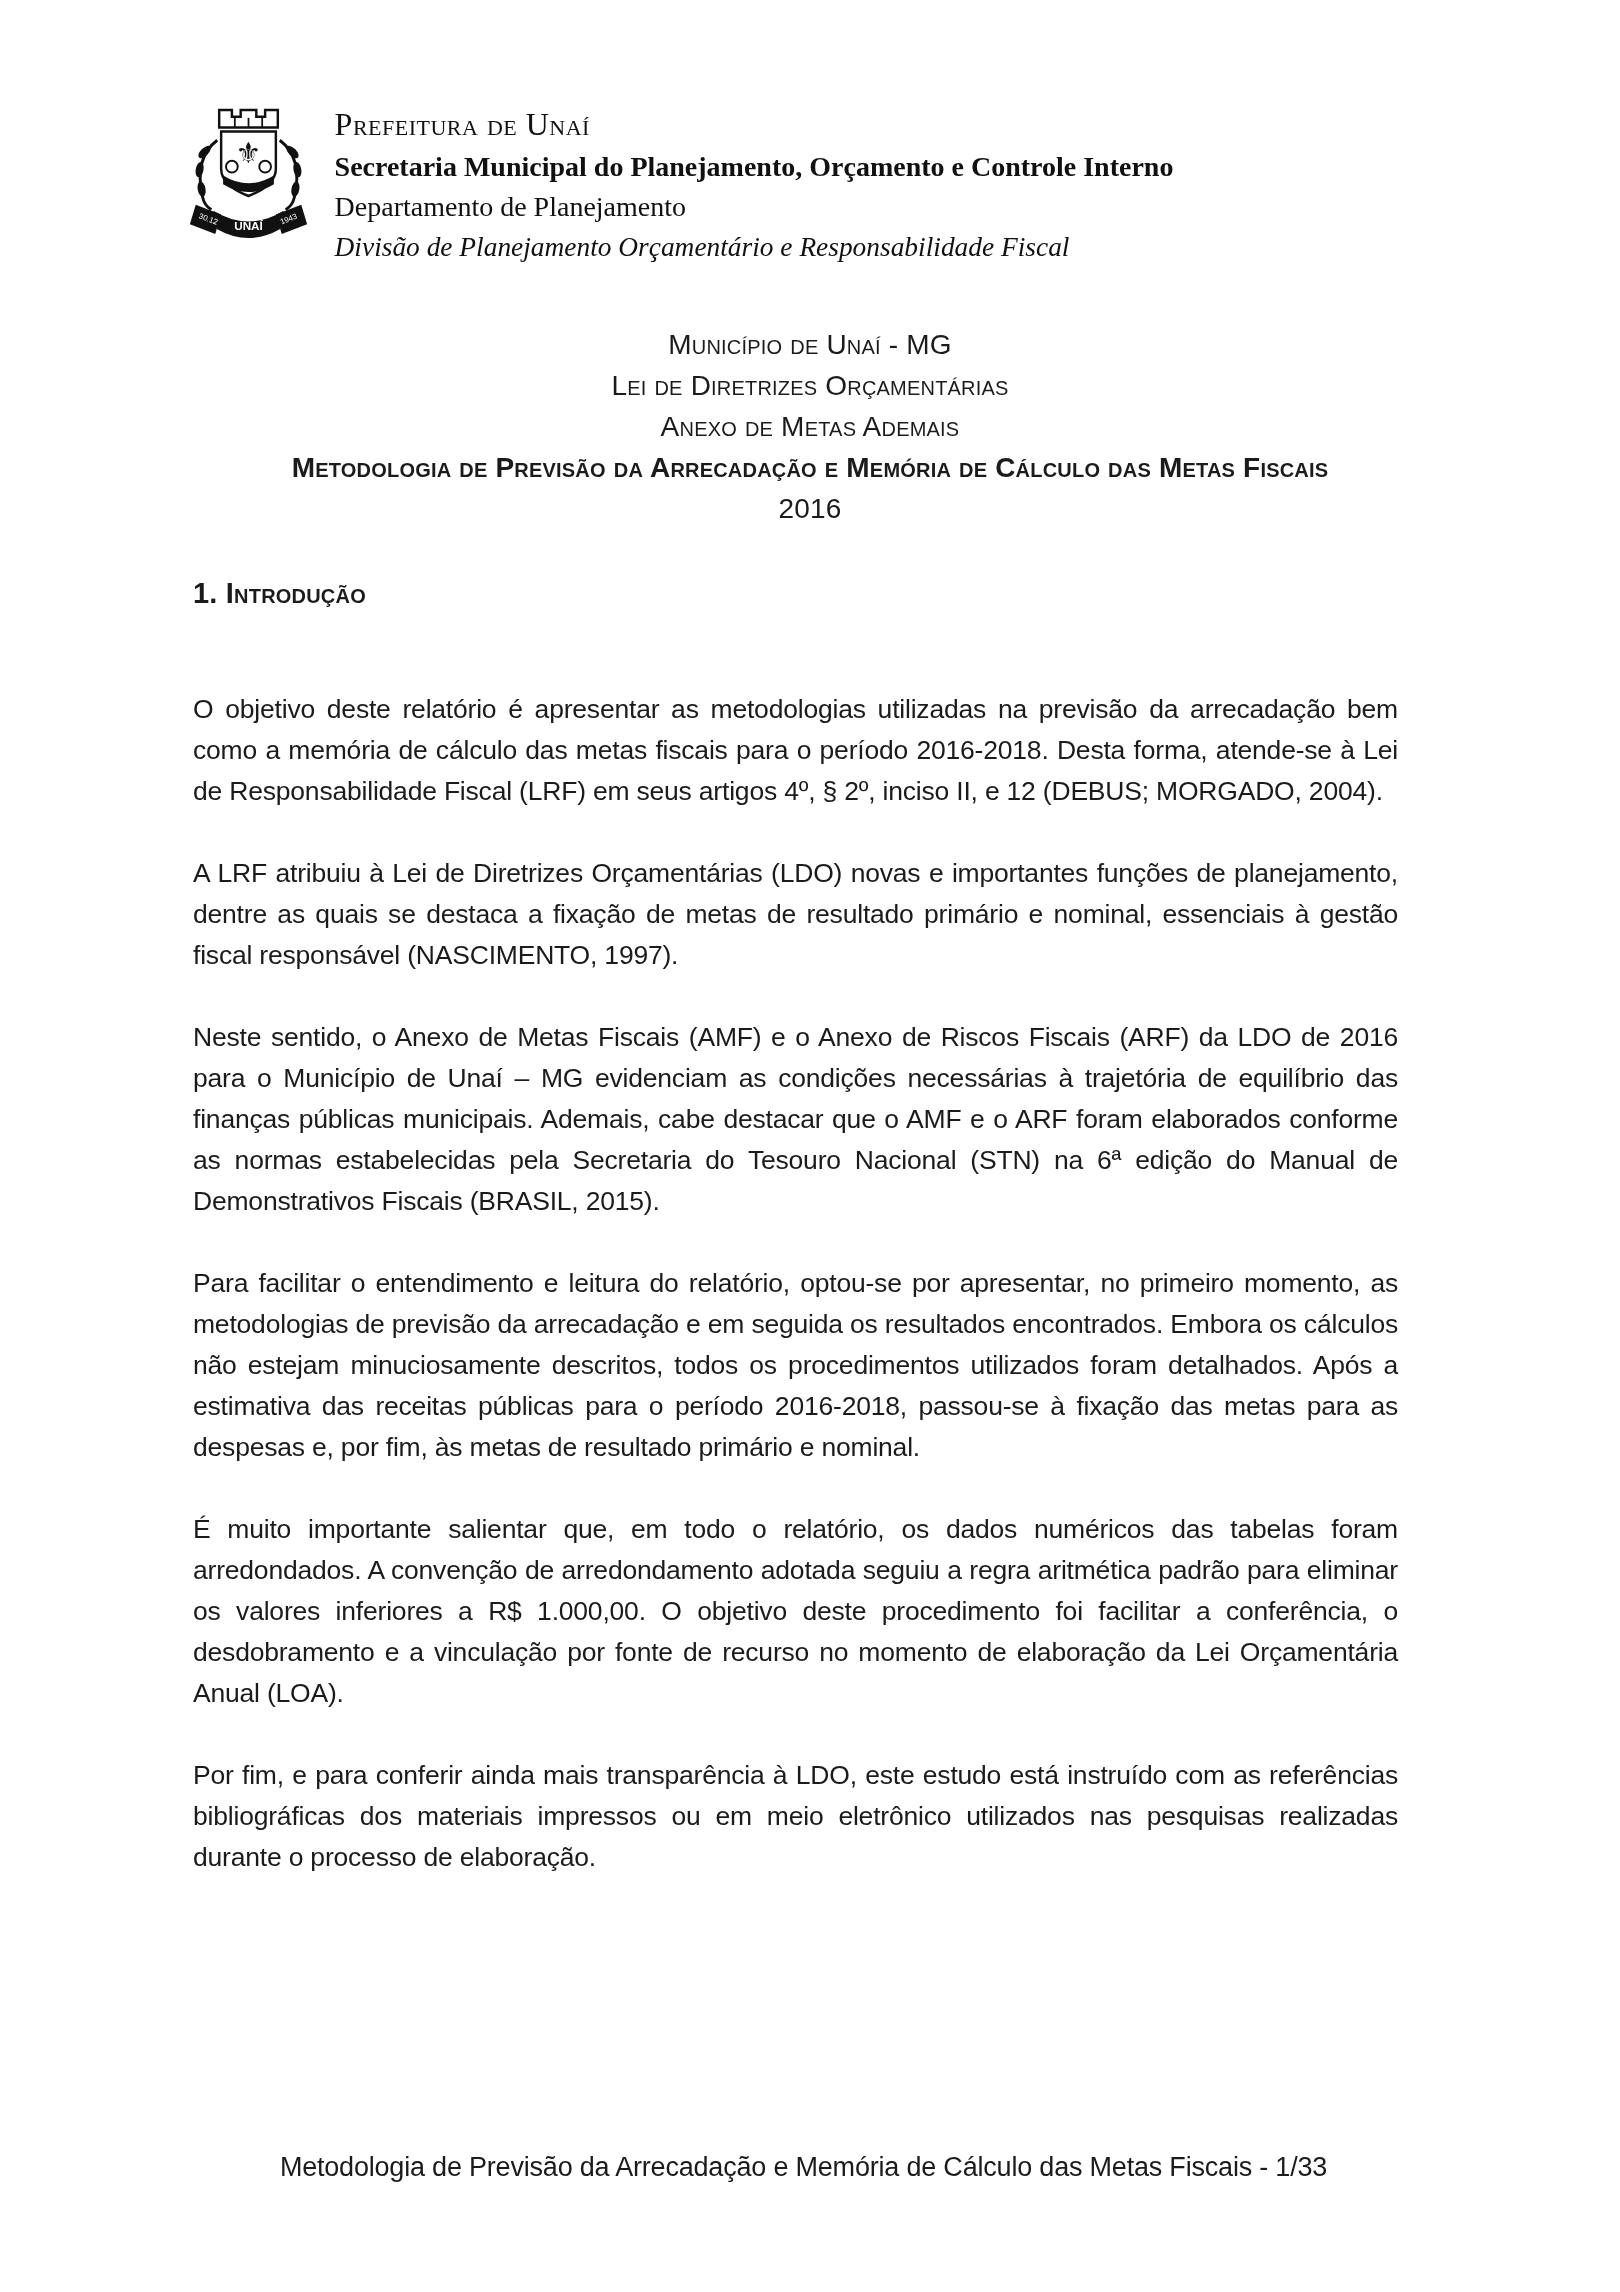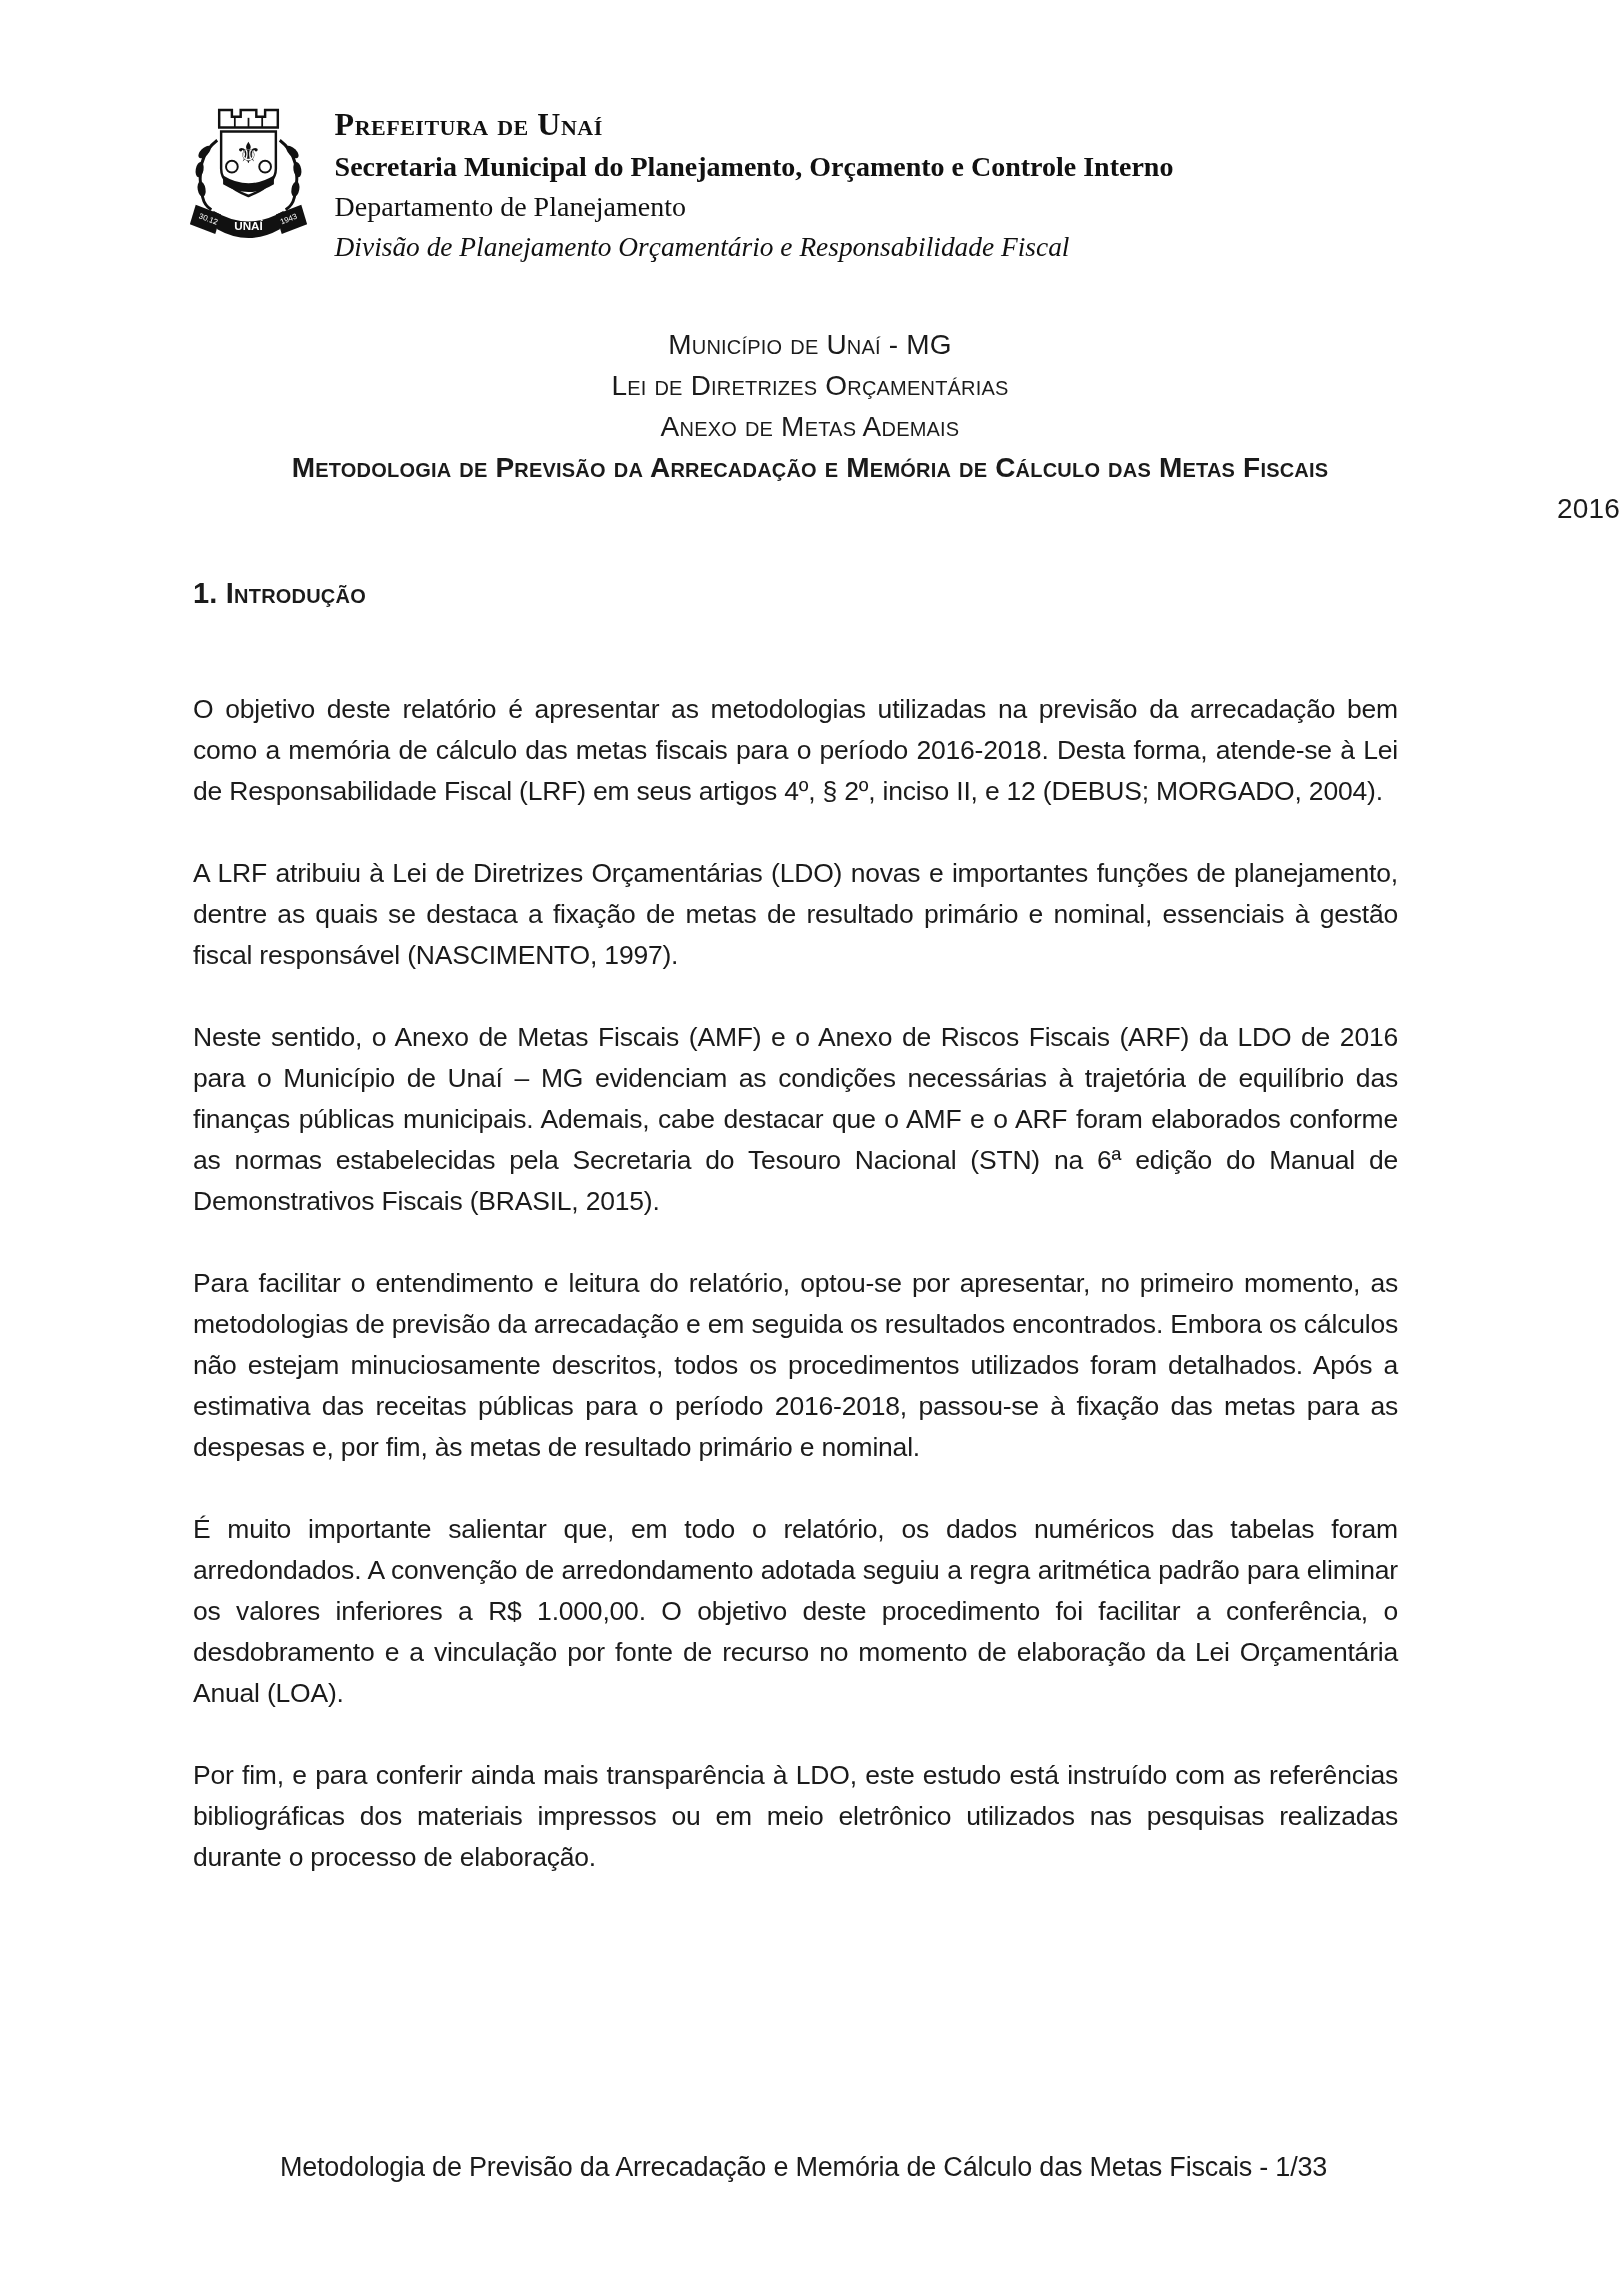--- a/index.html
+++ b/index.html
@@ -9,33 +9,33 @@
     background:#ffffff;
     color:#1b1b1b;
     font-family:"Liberation Sans", sans-serif;
     overflow:hidden;
   }
 
   
   .letterhead { position:absolute; top:101px; left:184px; display:flex; gap:21.6px; }
   .logo { width:129px; height:147px; flex:0 0 auto; }
   .lh-text { padding-top:2px; font-family:"Liberation Serif", serif; color:#111; }
-  .lh-org        { font-size:32px; font-weight:bold; font-variant:small-caps; letter-spacing:0.5px; line-height:43px; }
+  .lh-org        { font-size:32px; font-weight:normal; font-variant:small-caps; letter-spacing:0.5px; line-height:43px; }
   .lh-secretariat{ font-size:28px; font-weight:bold; line-height:41px; }
   .lh-department { font-size:28px; line-height:40px; }
   .lh-division   { font-size:27.4px; font-style:italic; line-height:40px; }
 
   
   .title-block {
     position:absolute; top:324px; left:0; width:100%;
     text-align:center; font-size:28px; line-height:41px;
     font-variant:small-caps; letter-spacing:0.2px;
   }
   .title-main { font-weight:bold; }
-  .title-year { font-variant:normal;text-align:right; }
+  .title-year { font-variant:normal; }
 
   
   .section-heading {
     position:absolute; top:577px; left:193px;
     font-size:29px; font-weight:bold; font-variant:small-caps; letter-spacing:0.2px;
   }
   .content { position:absolute; top:689px; left:193px; width:1221px; }
   .content p {
     margin:0 16px 41px 0;
     font-size:26.5px; line-height:41px; letter-spacing:-0.2px;

